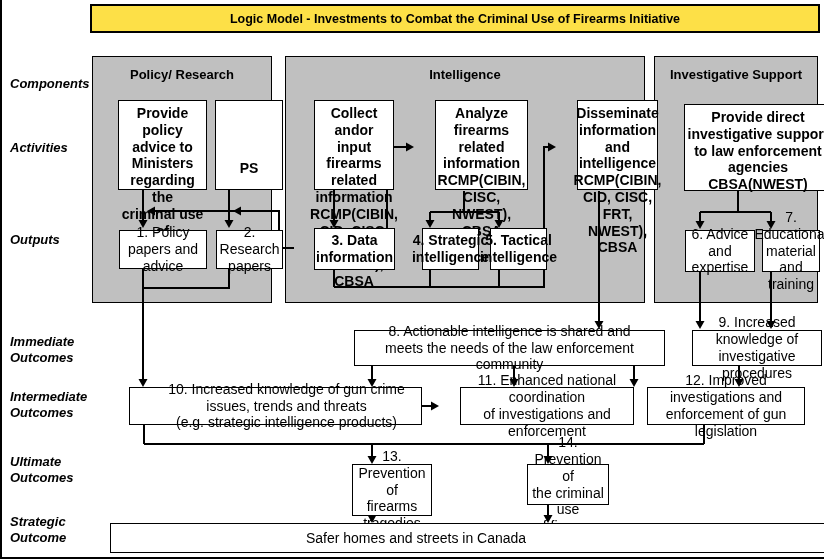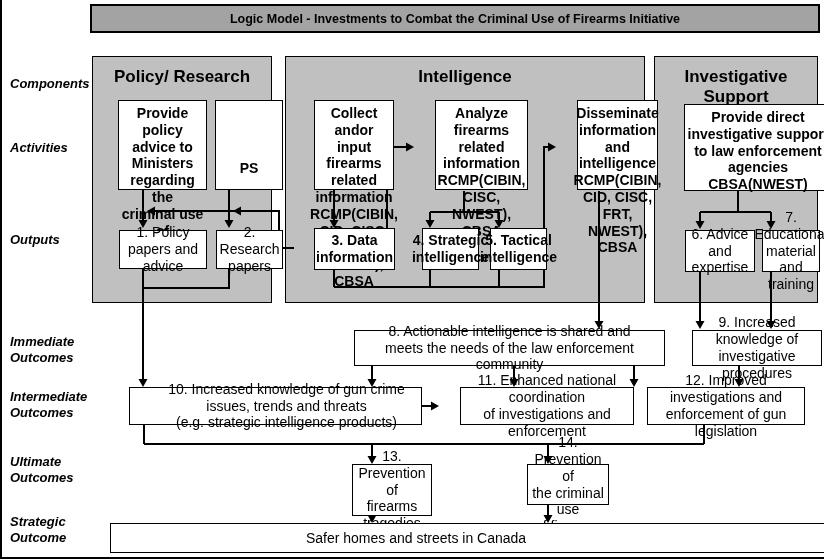--- a/index.html
+++ b/index.html
@@ -5,31 +5,31 @@
   html,body { margin:0; padding:0; background:#fff; }
   #canvas {
     position:relative; width:824px; height:559px;
     background:#ffffff; box-sizing:border-box;
     border-left:2px solid #000; border-bottom:2px solid #000;
     font-family:"Liberation Sans", sans-serif; color:#000;
     overflow:hidden;
   }
   .titlebar {
     position:absolute; left:88px; top:4px; width:730px; height:29px;
-    background:#a3a3a3; border:2px solid #000; box-sizing:border-box;
+    background:#fde047; border:2px solid #000; box-sizing:border-box;
     display:flex; align-items:center; justify-content:center;
     font-weight:bold; font-size:12.5px;
   }
   .panel {
     position:absolute; top:56px; height:247px;
     background:#c0c0c0; border:1.5px solid #000; box-sizing:border-box;
   }
   .panelhead {
     position:absolute; top:10px; left:0; width:100%;
-    text-align:center; font-weight:bold; font-size:17px;
+    text-align:center; font-weight:bold; font-size:13px;
   }
   .rowlab {
     position:absolute; left:8px; width:86px;
     font-size:13px; font-weight:bold; font-style:italic;
     white-space:pre-line; line-height:1.25;
   }
   .box {
     position:absolute; background:#ffffff; border:1.5px solid #000;
     box-sizing:border-box; display:flex; align-items:center; justify-content:center;
     text-align:center; white-space:pre-line; font-size:14px; line-height:1.2;

